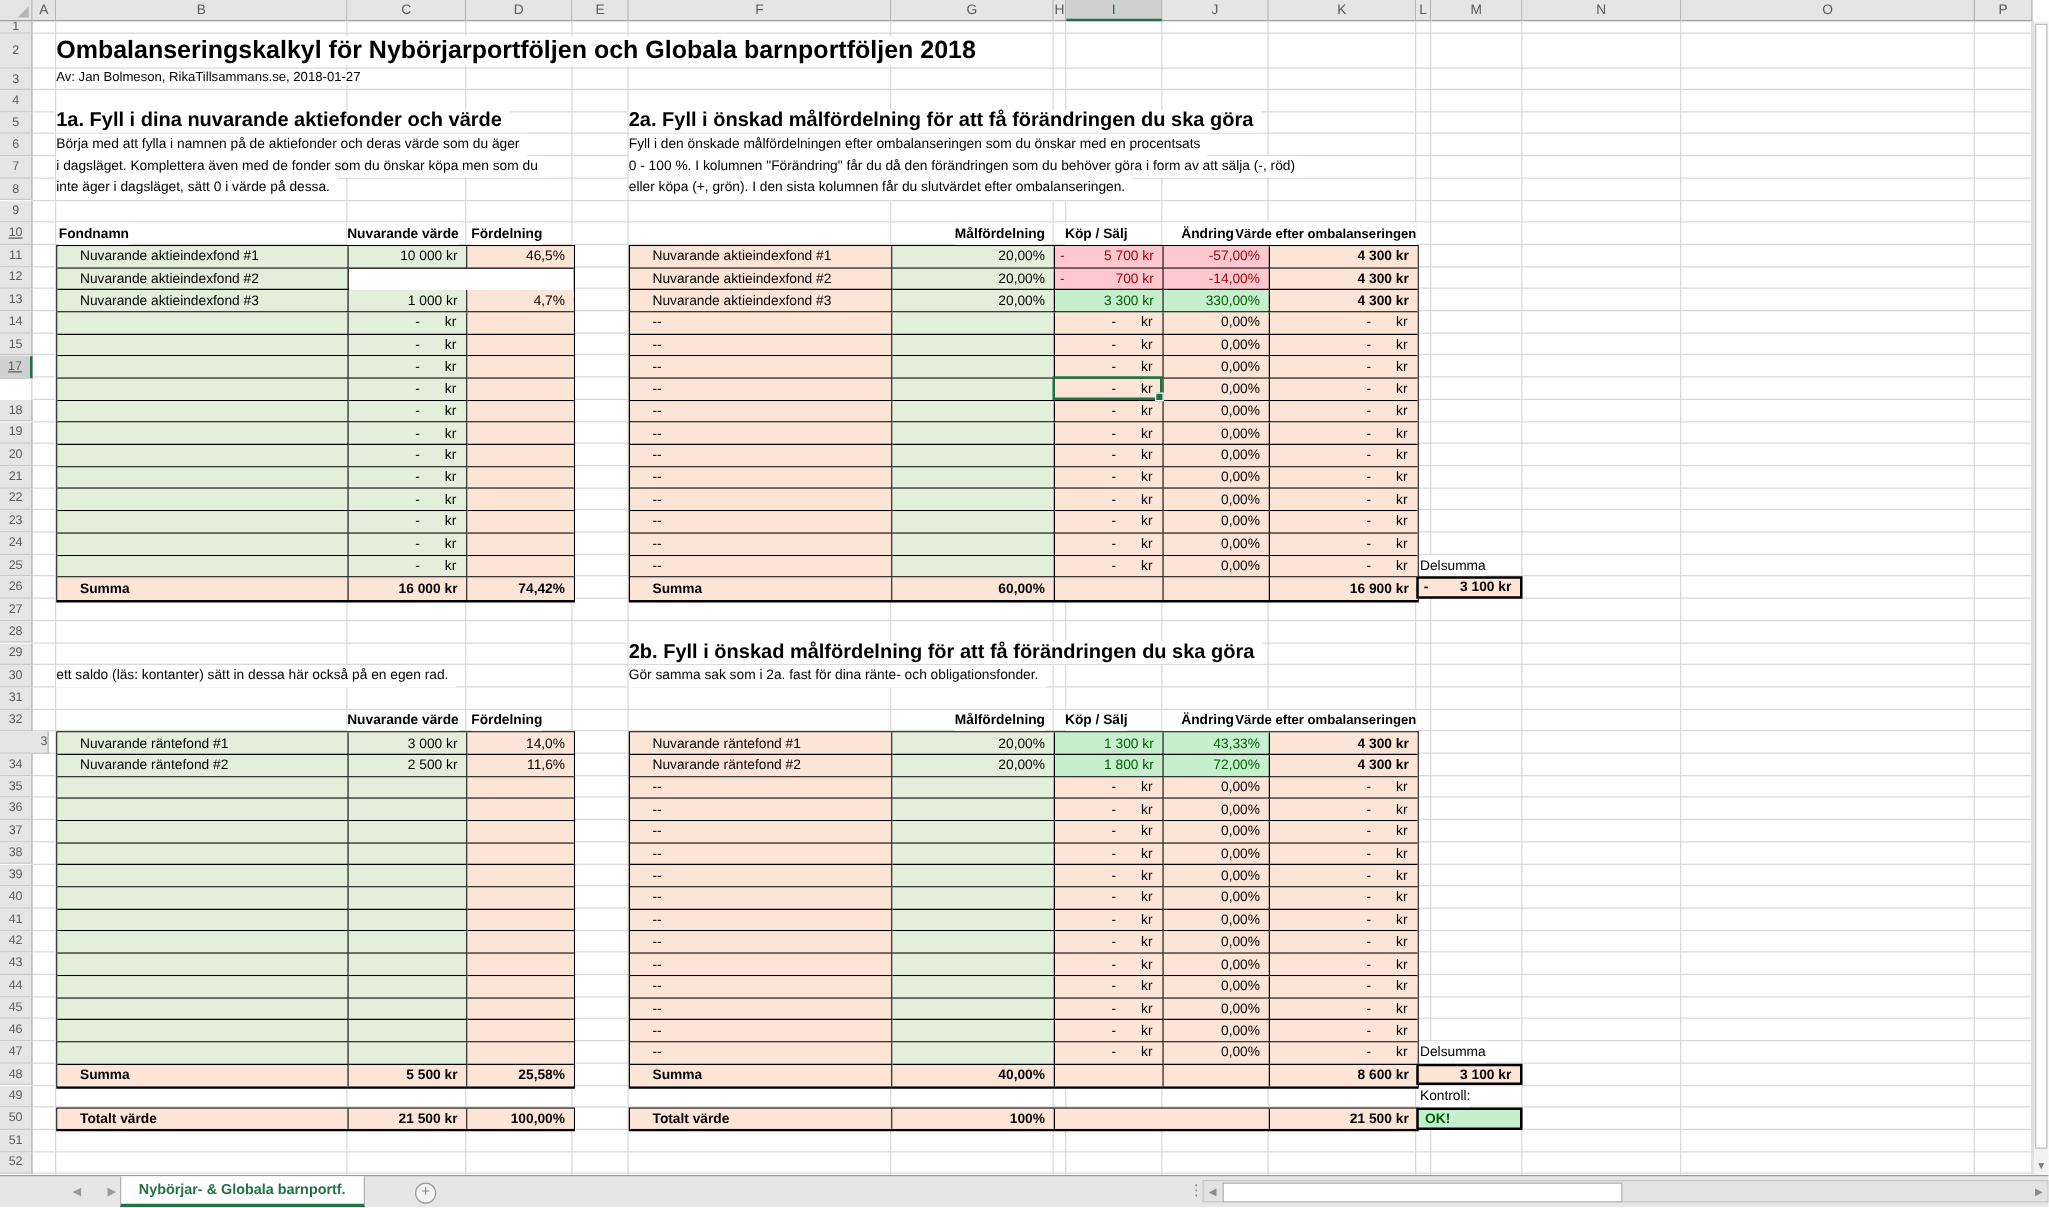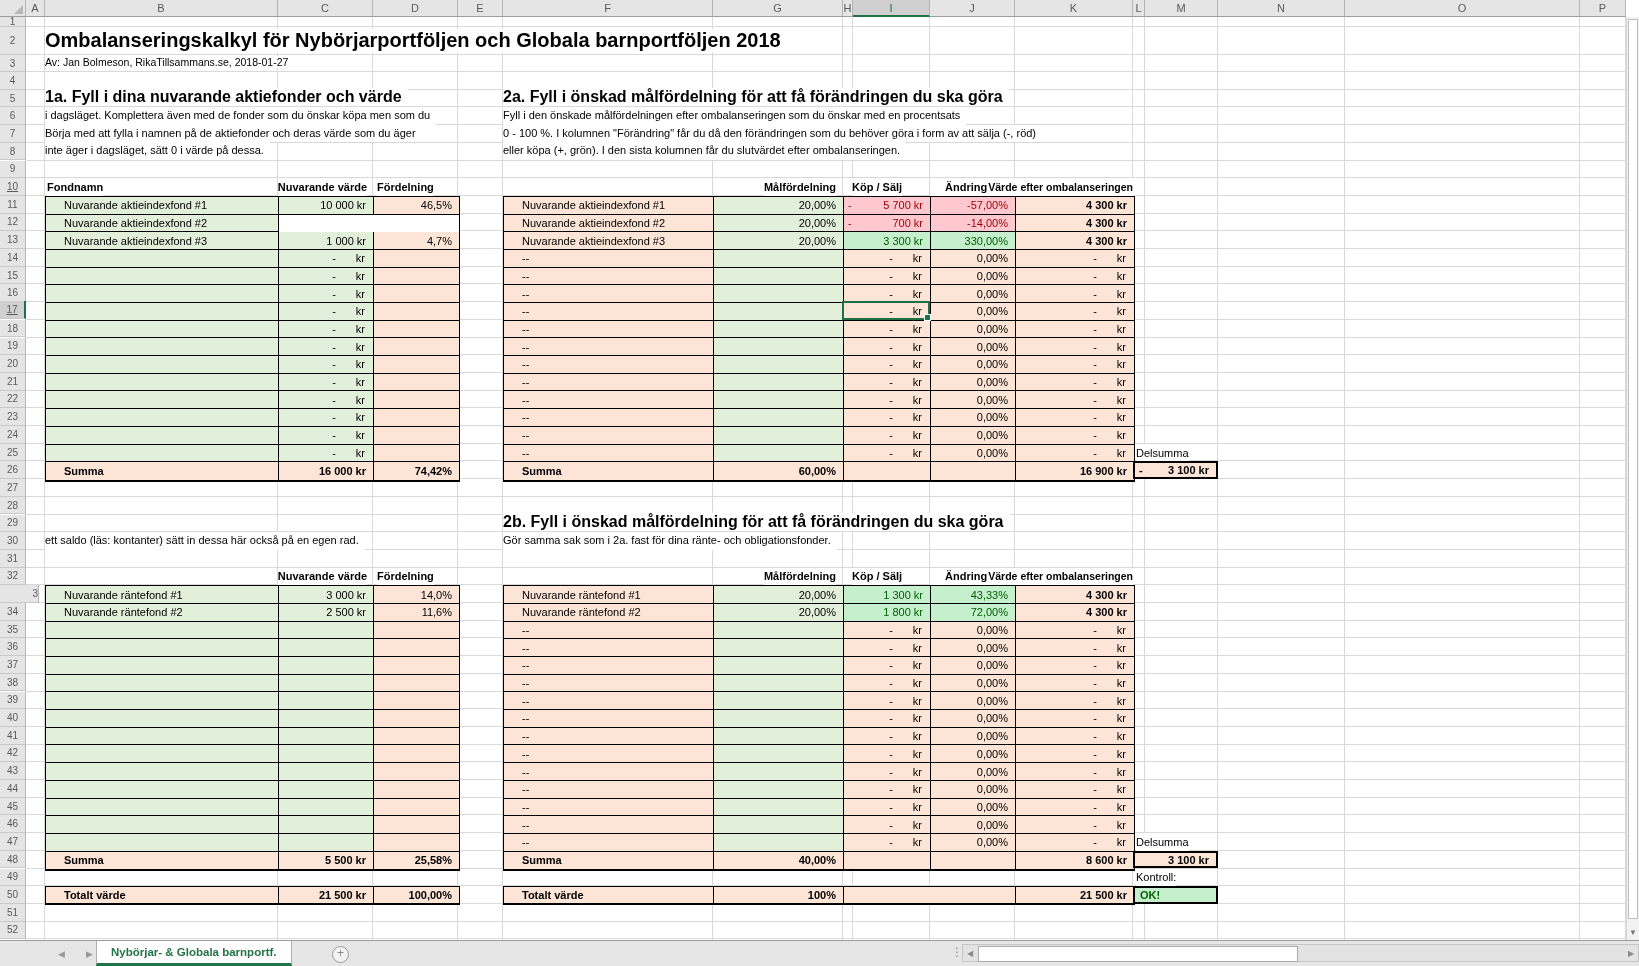--- a/index.html
+++ b/index.html
@@ -150,22 +150,22 @@
     </div>
 
   <div class="sheettitle">Ombalanseringskalkyl för Nybörjarportföljen och Globala barnportföljen 2018</div>
   <div class="byline">Av: Jan Bolmeson, RikaTillsammans.se, 2018-01-27</div>
 
   <div class="sechead" style="left:45px;top:88px;">1a. Fyll i dina nuvarande aktiefonder och värde</div>
   <div class="sechead" style="left:503px;top:88px;">2a. Fyll i önskad målfördelning för att få förändringen du ska göra</div>
   <div class="sechead" style="left:503px;top:513px;">2b. Fyll i önskad målfördelning för att få förändringen du ska göra</div>
 
   <div class="descwrap" id="desc-a1" style="left:45px;top:107px;">
+      <div class="descline">Börja med att fylla i namnen på de aktiefonder och deras värde som du äger</div>
       <div class="descline">i dagsläget. Komplettera även med de fonder som du önskar köpa men som du</div>
-      <div class="descline">Börja med att fylla i namnen på de aktiefonder och deras värde som du äger</div>
       <div class="descline">inte äger i dagsläget, sätt 0 i värde på dessa.</div>
     </div>
   <div class="descwrap" id="desc-a2" style="left:503px;top:107px;">
       <div class="descline">Fyll i den önskade målfördelningen efter ombalanseringen som du önskar med en procentsats</div>
       <div class="descline">0 - 100 %. I kolumnen "Förändring" får du då den förändringen som du behöver göra i form av att sälja (-, röd)</div>
       <div class="descline">eller köpa (+, grön). I den sista kolumnen får du slutvärdet efter ombalanseringen.</div>
     </div>
   <div class="descwrap" id="desc-b1" style="left:45px;top:532px;">
       <div class="descline">ett saldo (läs: kontanter) sätt in dessa här också på en egen rad.</div>
     </div>
@@ -826,21 +826,21 @@
       <div class="rowhdr" style="top: 125.1px; height: 17.7px;">7</div>
       <div class="rowhdr" style="top: 142.8px; height: 17.7px;">8</div>
       <div class="rowhdr" style="top: 160.5px; height: 17.7px;">9</div>
       <div class="rowhdr" style="top: 178.2px; height: 17.7px; text-decoration: underline;">10</div>
       <div class="rowhdr" style="top: 195.9px; height: 17.7px;">11</div>
       <div class="rowhdr" style="top: 213.6px; height: 17.7px;">12</div>
       <div class="rowhdr" style="top: 231.3px; height: 17.7px;">13</div>
       <div class="rowhdr" style="top: 249px; height: 17.7px;">14</div>
       <div class="rowhdr" style="top: 266.7px; height: 17.7px;">15</div>
       <div class="rowhdr" style="top: 284.4px; height: 17.7px;">16</div>
-      <div class="rowhdr sel" style="top: 301px; height: 17.7px; text-decoration: underline;">17</div>
+      <div class="rowhdr sel" style="top: 285px; height: 17.7px; text-decoration: underline;">17</div>
       <div class="rowhdr" style="top: 319.8px; height: 17.7px;">18</div>
       <div class="rowhdr" style="top: 337.5px; height: 17.7px;">19</div>
       <div class="rowhdr" style="top: 355.2px; height: 17.7px;">20</div>
       <div class="rowhdr" style="top: 372.9px; height: 17.7px;">21</div>
       <div class="rowhdr" style="top: 390.6px; height: 17.7px;">22</div>
       <div class="rowhdr" style="top: 408.3px; height: 17.7px;">23</div>
       <div class="rowhdr" style="top: 426px; height: 17.7px;">24</div>
       <div class="rowhdr" style="top: 443.7px; height: 17.7px;">25</div>
       <div class="rowhdr" style="top: 461.4px; height: 17.7px;">26</div>
       <div class="rowhdr" style="top: 479.1px; height: 17.7px;">27</div>

